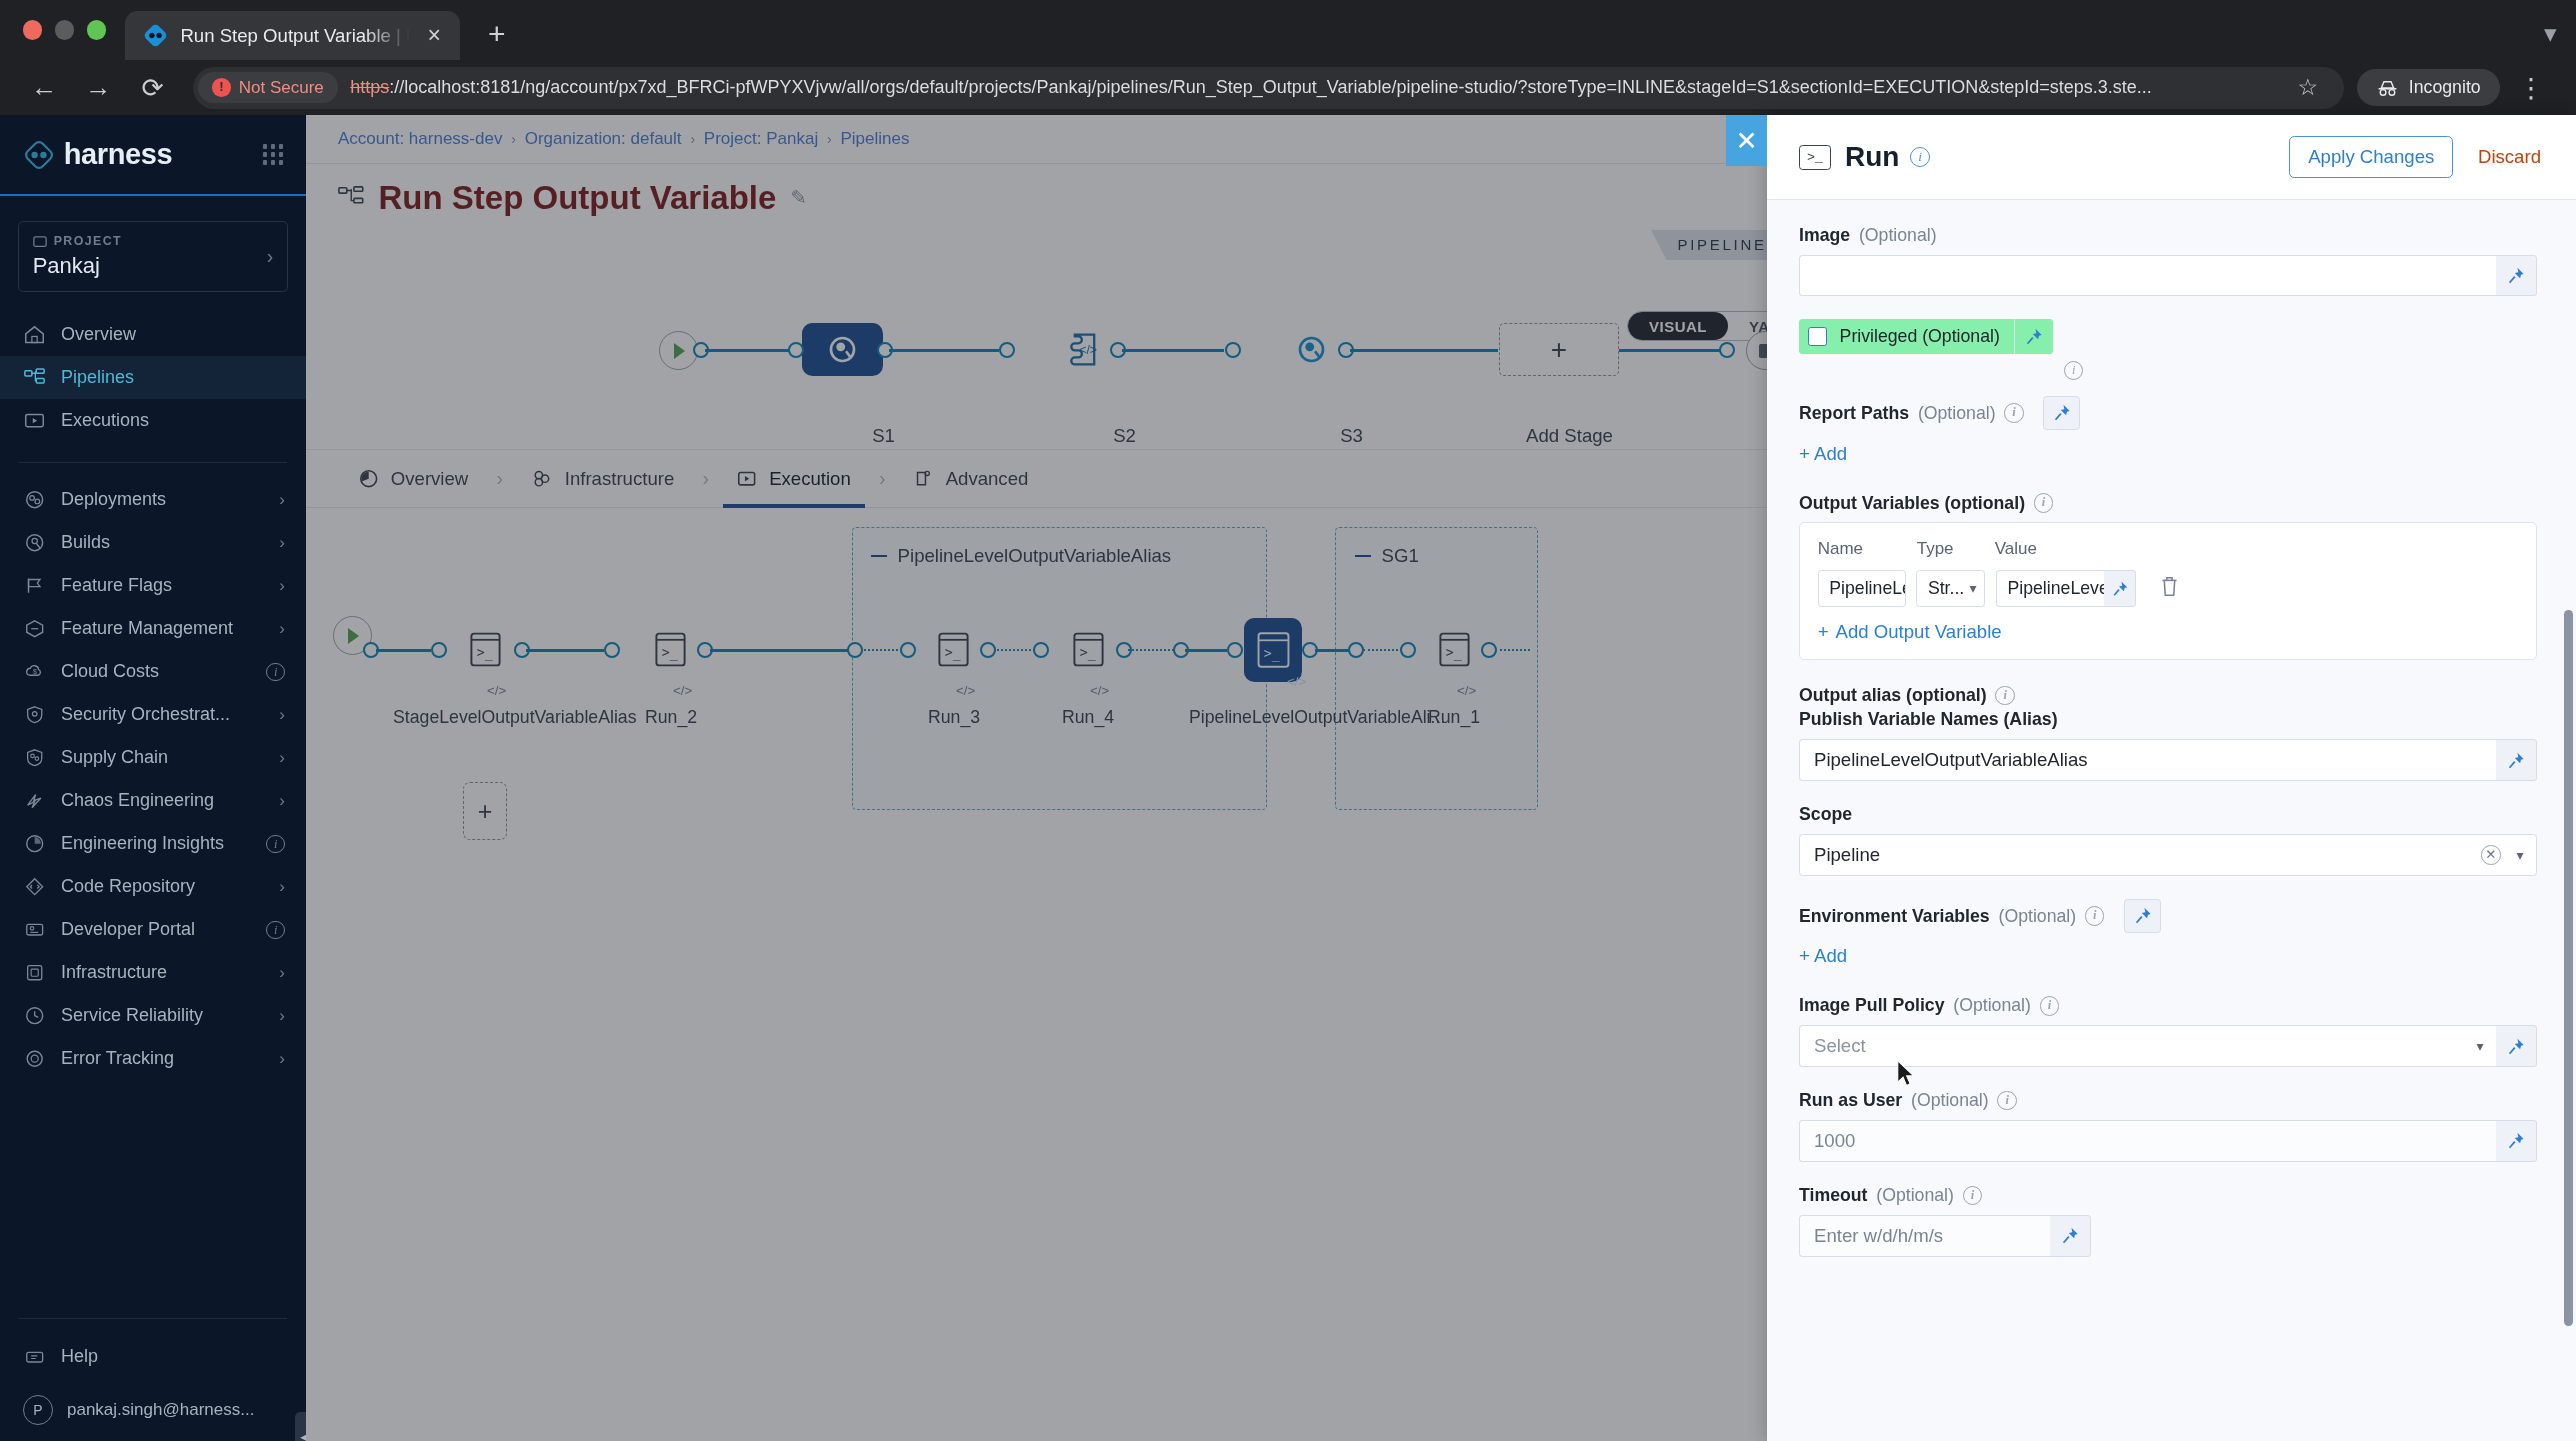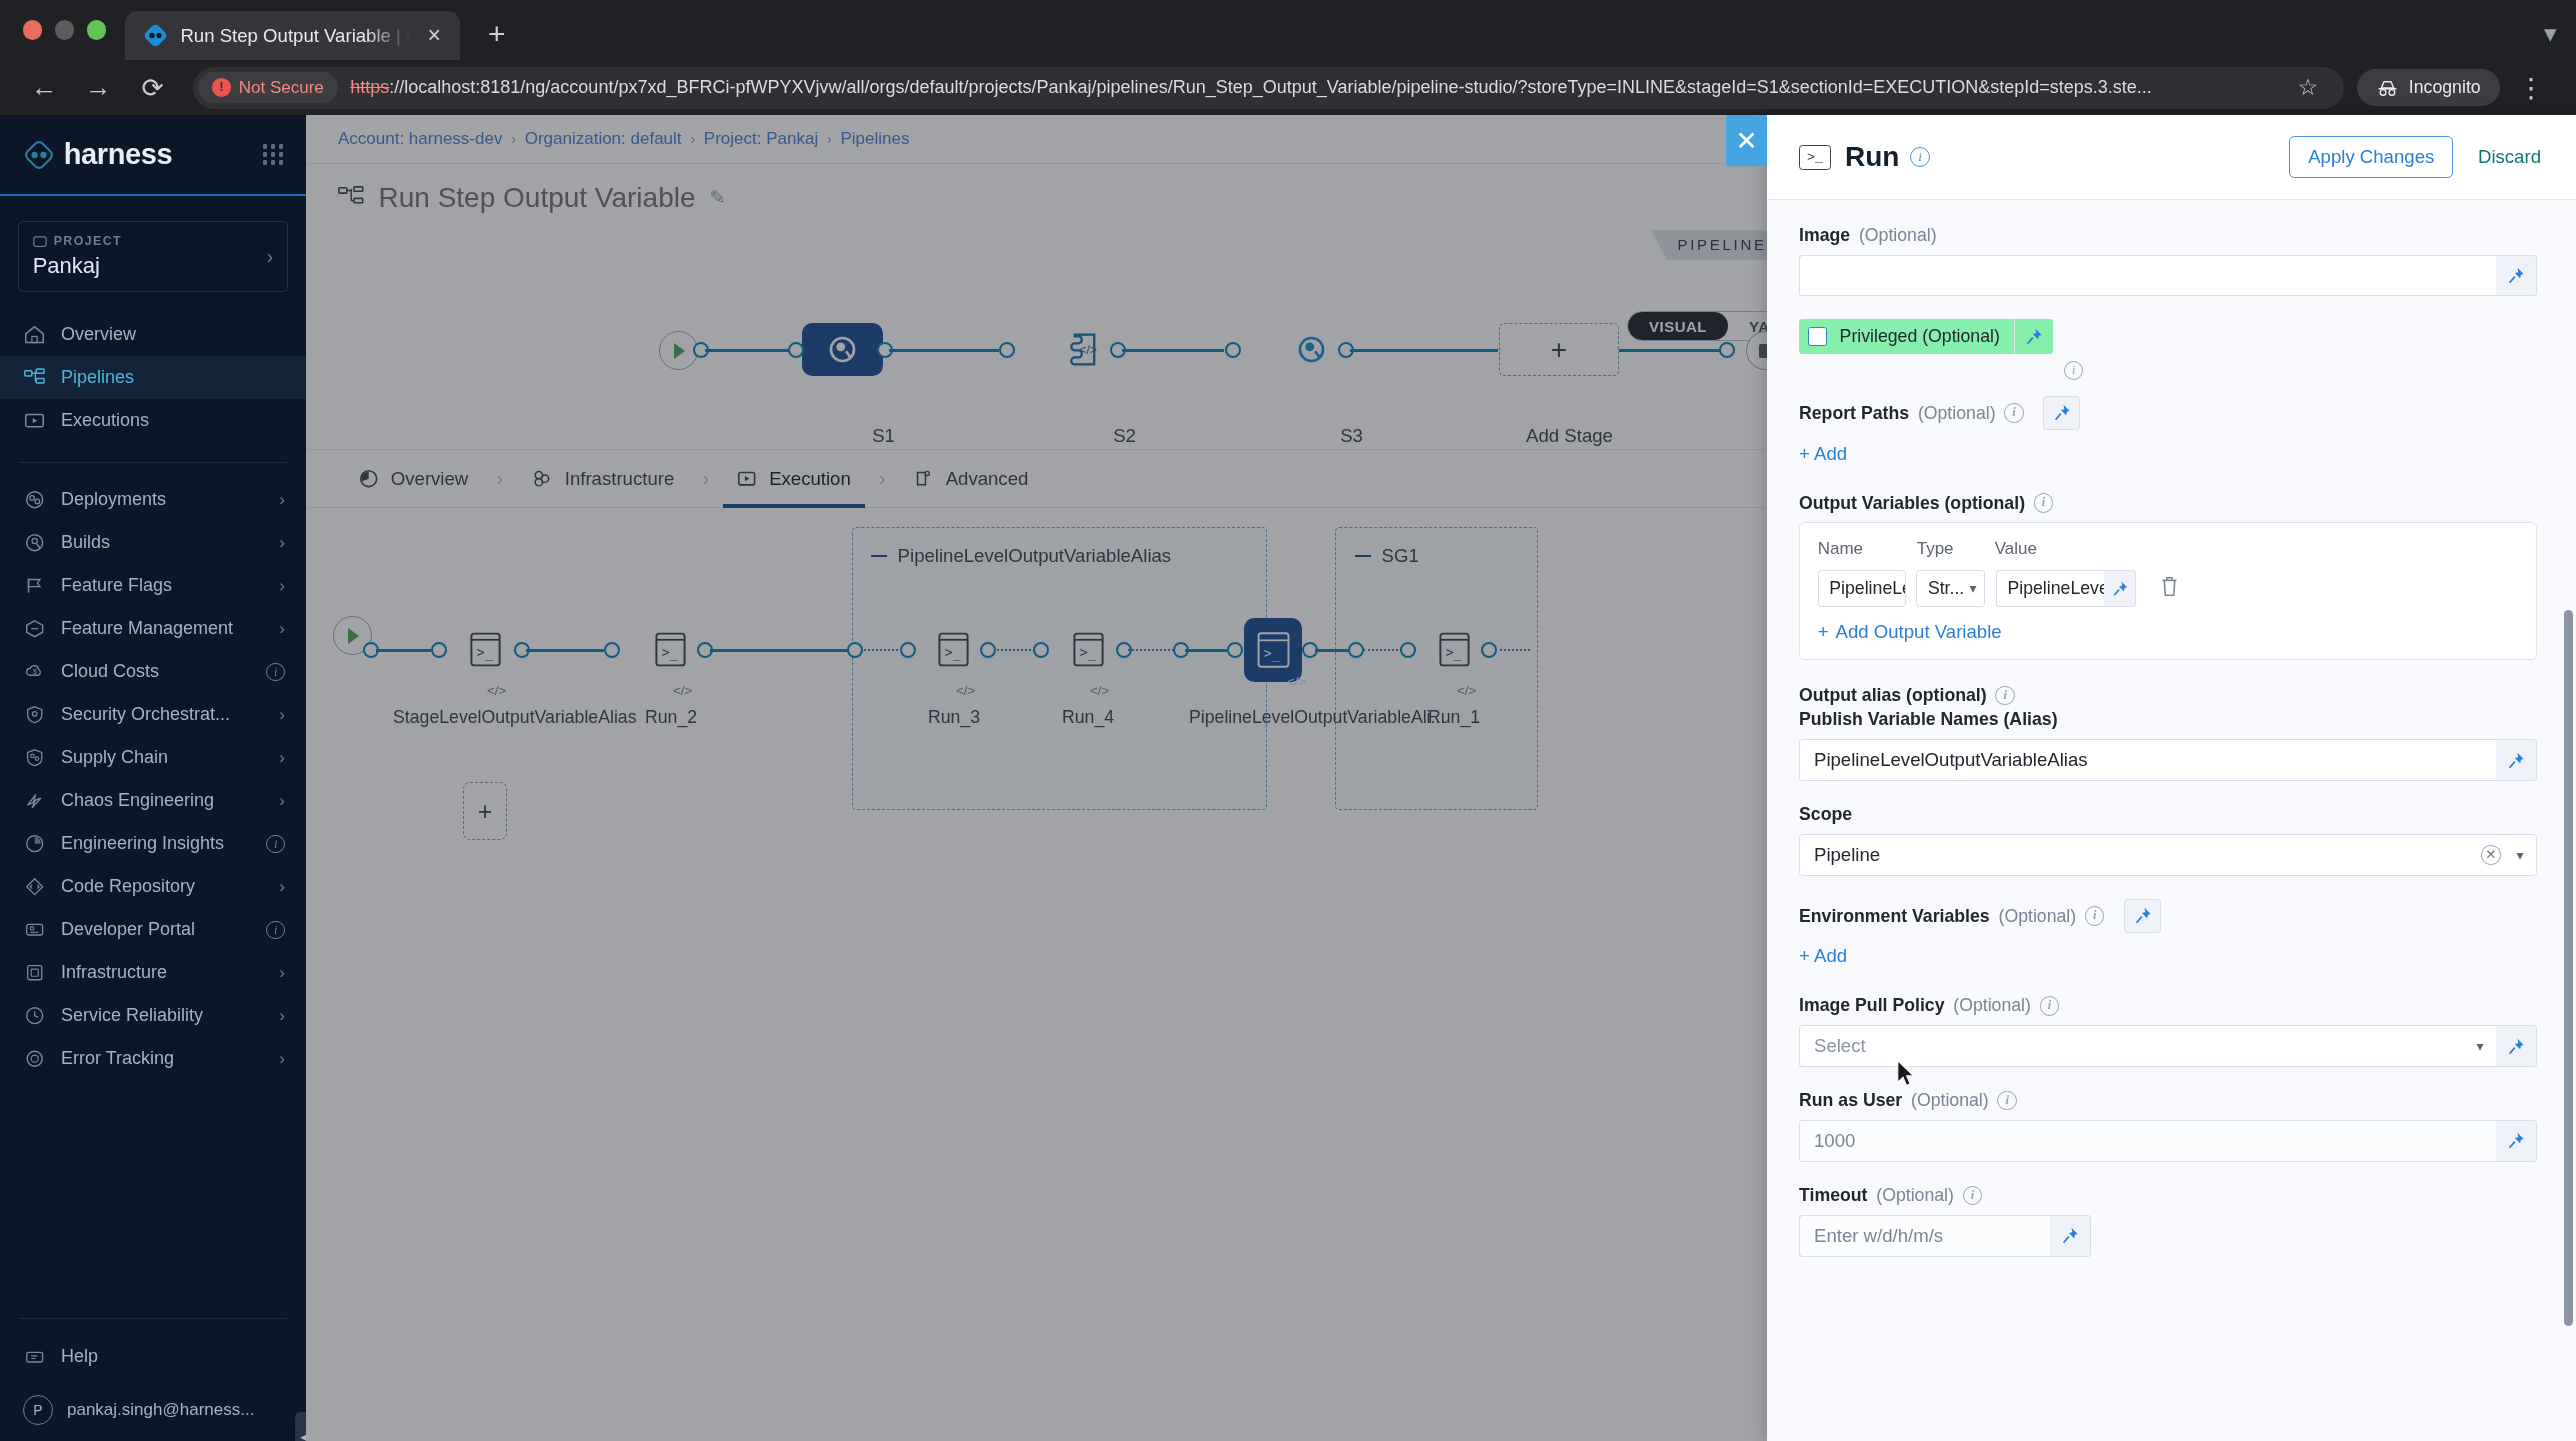--- a/index.html
+++ b/index.html
@@ -165,21 +165,21 @@
     background: #dfe4ec; color: #2c3a4d; font-size: 15px; letter-spacing: 2.7px;
     padding: 6.2px 26.5px 7px 26.5px; font-weight: 500;
     clip-path: polygon(0 0, 100% 0, 93% 100%, 7% 100%);
   }
 
   .title-row {
     height: 67px; display: flex; align-items: center; padding: 0 32px;
     gap: 14px; position: relative;
   }
   .title-icon { color: #3b434f; font-size: 24px; display:flex; }
-  .page-title { font-size: 28px; font-weight: 400; color: #737373; }
+  .page-title { font-size: 33px; font-weight: 700; color: #7f1d1d; }
   .edit-pencil { color: #8b94a3; font-size: 19.4px; cursor: pointer; }
 
   .vy-toggle {
     position: absolute; left: 1321px; top: 196px;
     display: flex; border: 0.9px solid #b9c0cb; border-radius: 19.4px; overflow: hidden;
     height: 30px; font-size: 15px; font-weight: 700; letter-spacing: 0.5px;
   }
   .vy-toggle div { padding: 0 21px; display:flex; align-items:center; cursor: pointer; }
   .vy-toggle .on { background: #22272e; color: #fff; border-radius: 19.4px; }
   .vy-toggle .off { color: #4b5563; }
@@ -311,21 +311,21 @@
     color: #9aa4b2; font-size: 12.4px; line-height: 17px; text-align: center;
     font-family: "Liberation Serif", serif; font-style: italic; display:inline-block;
     flex: 0 0 19.4px;
   }
   .dh-actions { margin-left: auto; display: flex; align-items: center; gap: 25px; }
   .btn-outline {
     border: 1.3px solid #4a90e2; color: #2b7fd4; background: #fff;
     border-radius: 5.3px; padding: 8.8px 17.7px; font-size: 18.6px; cursor: pointer;
     font-family: "Liberation Sans", sans-serif;
   }
-  .btn-link { color: #0f766e; font-size: 18.6px; cursor: pointer; background:none;border:none;
+  .btn-link { color: #c2410c; font-size: 18.6px; cursor: pointer; background:none;border:none;
     font-family: "Liberation Sans", sans-serif; }
 
   .drawer-body {
     flex: 1; overflow: hidden; padding: 25px 39px 0 32px; position: relative;
   }
   .fld { margin-bottom: 0; }
   .lbl {
     font-size: 17.7px; color: #22272e; font-weight: 700; display: flex;
     align-items: center; gap: 8.8px; margin-bottom: 8.8px; flex-wrap: wrap;
   }

